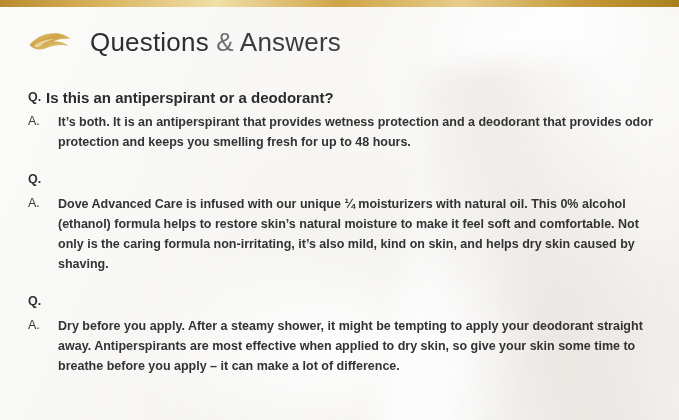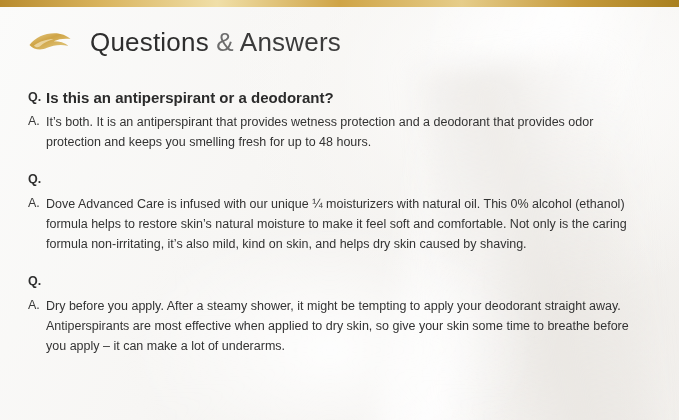--- a/index.html
+++ b/index.html
@@ -116,22 +116,23 @@
     font-size: 15px;
     line-height: 19px;
     color: #2b2b2b;
     font-weight: 700;
     text-align: center;
   }
   .answer-text {
     font-size: 12.5px;
     line-height: 20px;
     color: #333333;
-    font-weight: 400;
+    font-weight: 700;
     max-width: 596px;
+    margin-left: 12px;
   }
   .q-spacer {
     height: 5px;
   }
 </style>
 </head>
 <body>
 
 <div id="page">
 
@@ -186,18 +187,18 @@
       </div>
     </div>
 
     <div class="qa-block">
       <div class="qa-row">
         <span class="marker">Q.</span>
       </div>
       <div class="q-spacer"></div>
       <div class="qa-row">
         <span class="marker a">A.</span>
-        <span class="answer-text">Dry before you apply. After a steamy shower, it might be tempting to apply your deodorant straight away. Antiperspirants are most effective when applied to dry skin, so give your skin some time to breathe before you apply – it can make a lot of underarms.</span>
+        <span class="answer-text">Dry before you apply. After a steamy shower, it might be tempting to apply your deodorant straight away. Antiperspirants are most effective when applied to dry skin, so give your skin some time to breathe before you apply – it can make a lot of difference.</span>
       </div>
     </div>
 
   </div>
 </div>
 
 </body></html>

